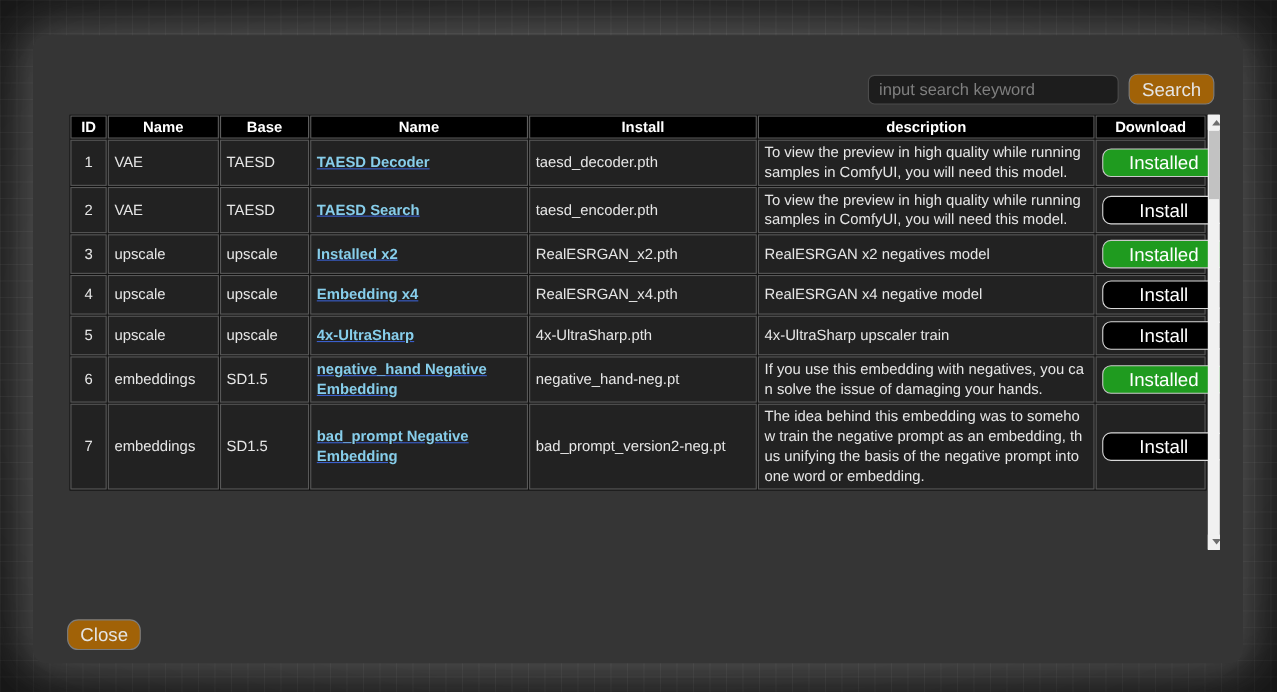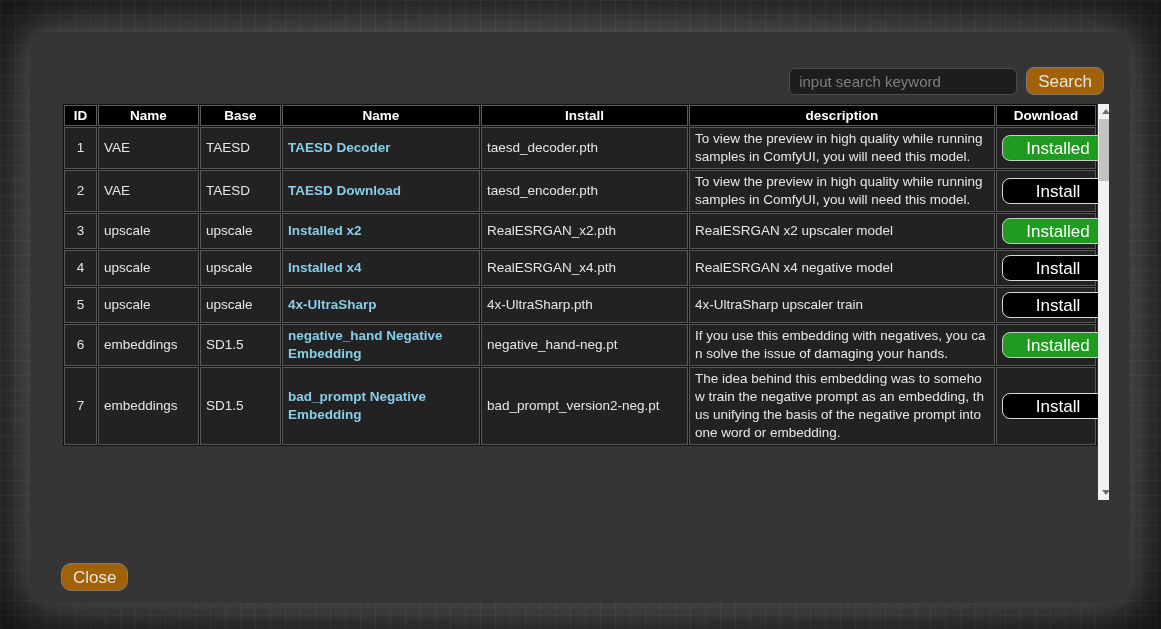--- a/index.html
+++ b/index.html
@@ -59,21 +59,21 @@
     background: #000; color: #fff; font-size: 13.5px; font-weight: bold;
     border: 1px solid #5d5d5d; padding: 2px 4px; height: 20px;
   }
   table.models td {
     background: #222; color: #e6e6e6; font-size: 13.5px; line-height: 18px;
     border: 1px solid #585858; padding: 2px 5px; vertical-align: middle;
   }
   td.c-id { text-align: center; }
   td.c-desc { word-break: break-all; color: #e2e2e2; }
   td.c-name a {
-    color: var(--link-blue, #87CEEB); font-weight: bold; 
+    color: var(--link-blue, #87CEEB); font-weight: bold; text-decoration: underline;
     text-decoration-color: #3a5fcd; cursor: pointer; text-align: center;
   }
   td.c-dl { text-align: center; }
   .dl-btn {
     width: 112px; height: 26px; border-radius: 8px; font-size: 17px; line-height: 1;
     font-family: "Liberation Sans", sans-serif; cursor: pointer; color: #fff;
     margin: 2px 0; display: inline-block;
   }
   .dl-btn.install   { background: #000; border: 1px solid #d9d9d9; }
   .dl-btn.installed { background: var(--installed-green, #1f9b1f); border: 1px solid #c9c9c9; }
@@ -135,39 +135,39 @@
             <td class="c-base">TAESD</td>
             <td class="c-name"><a>TAESD Decoder</a></td>
             <td class="c-file">taesd_decoder.pth</td>
             <td class="c-desc">To view the preview in high quality while running samples in ComfyUI, you will need this model.</td>
             <td class="c-dl"><button class="dl-btn installed">Installed</button></td>
           </tr>
           <tr>
             <td class="c-id">2</td>
             <td class="c-type">VAE</td>
             <td class="c-base">TAESD</td>
-            <td class="c-name"><a>TAESD Download</a></td>
+            <td class="c-name"><a>TAESD Search</a></td>
             <td class="c-file">taesd_encoder.pth</td>
             <td class="c-desc">To view the preview in high quality while running samples in ComfyUI, you will need this model.</td>
             <td class="c-dl"><button class="dl-btn install">Install</button></td>
           </tr>
           <tr>
             <td class="c-id">3</td>
             <td class="c-type">upscale</td>
             <td class="c-base">upscale</td>
             <td class="c-name"><a>Installed x2</a></td>
             <td class="c-file">RealESRGAN_x2.pth</td>
-            <td class="c-desc">RealESRGAN x2 upscaler model</td>
+            <td class="c-desc">RealESRGAN x2 negatives model</td>
             <td class="c-dl"><button class="dl-btn installed">Installed</button></td>
           </tr>
           <tr>
             <td class="c-id">4</td>
             <td class="c-type">upscale</td>
             <td class="c-base">upscale</td>
-            <td class="c-name"><a>Installed x4</a></td>
+            <td class="c-name"><a>Embedding x4</a></td>
             <td class="c-file">RealESRGAN_x4.pth</td>
             <td class="c-desc">RealESRGAN x4 negative model</td>
             <td class="c-dl"><button class="dl-btn install">Install</button></td>
           </tr>
           <tr>
             <td class="c-id">5</td>
             <td class="c-type">upscale</td>
             <td class="c-base">upscale</td>
             <td class="c-name"><a>4x-UltraSharp</a></td>
             <td class="c-file">4x-UltraSharp.pth</td>

